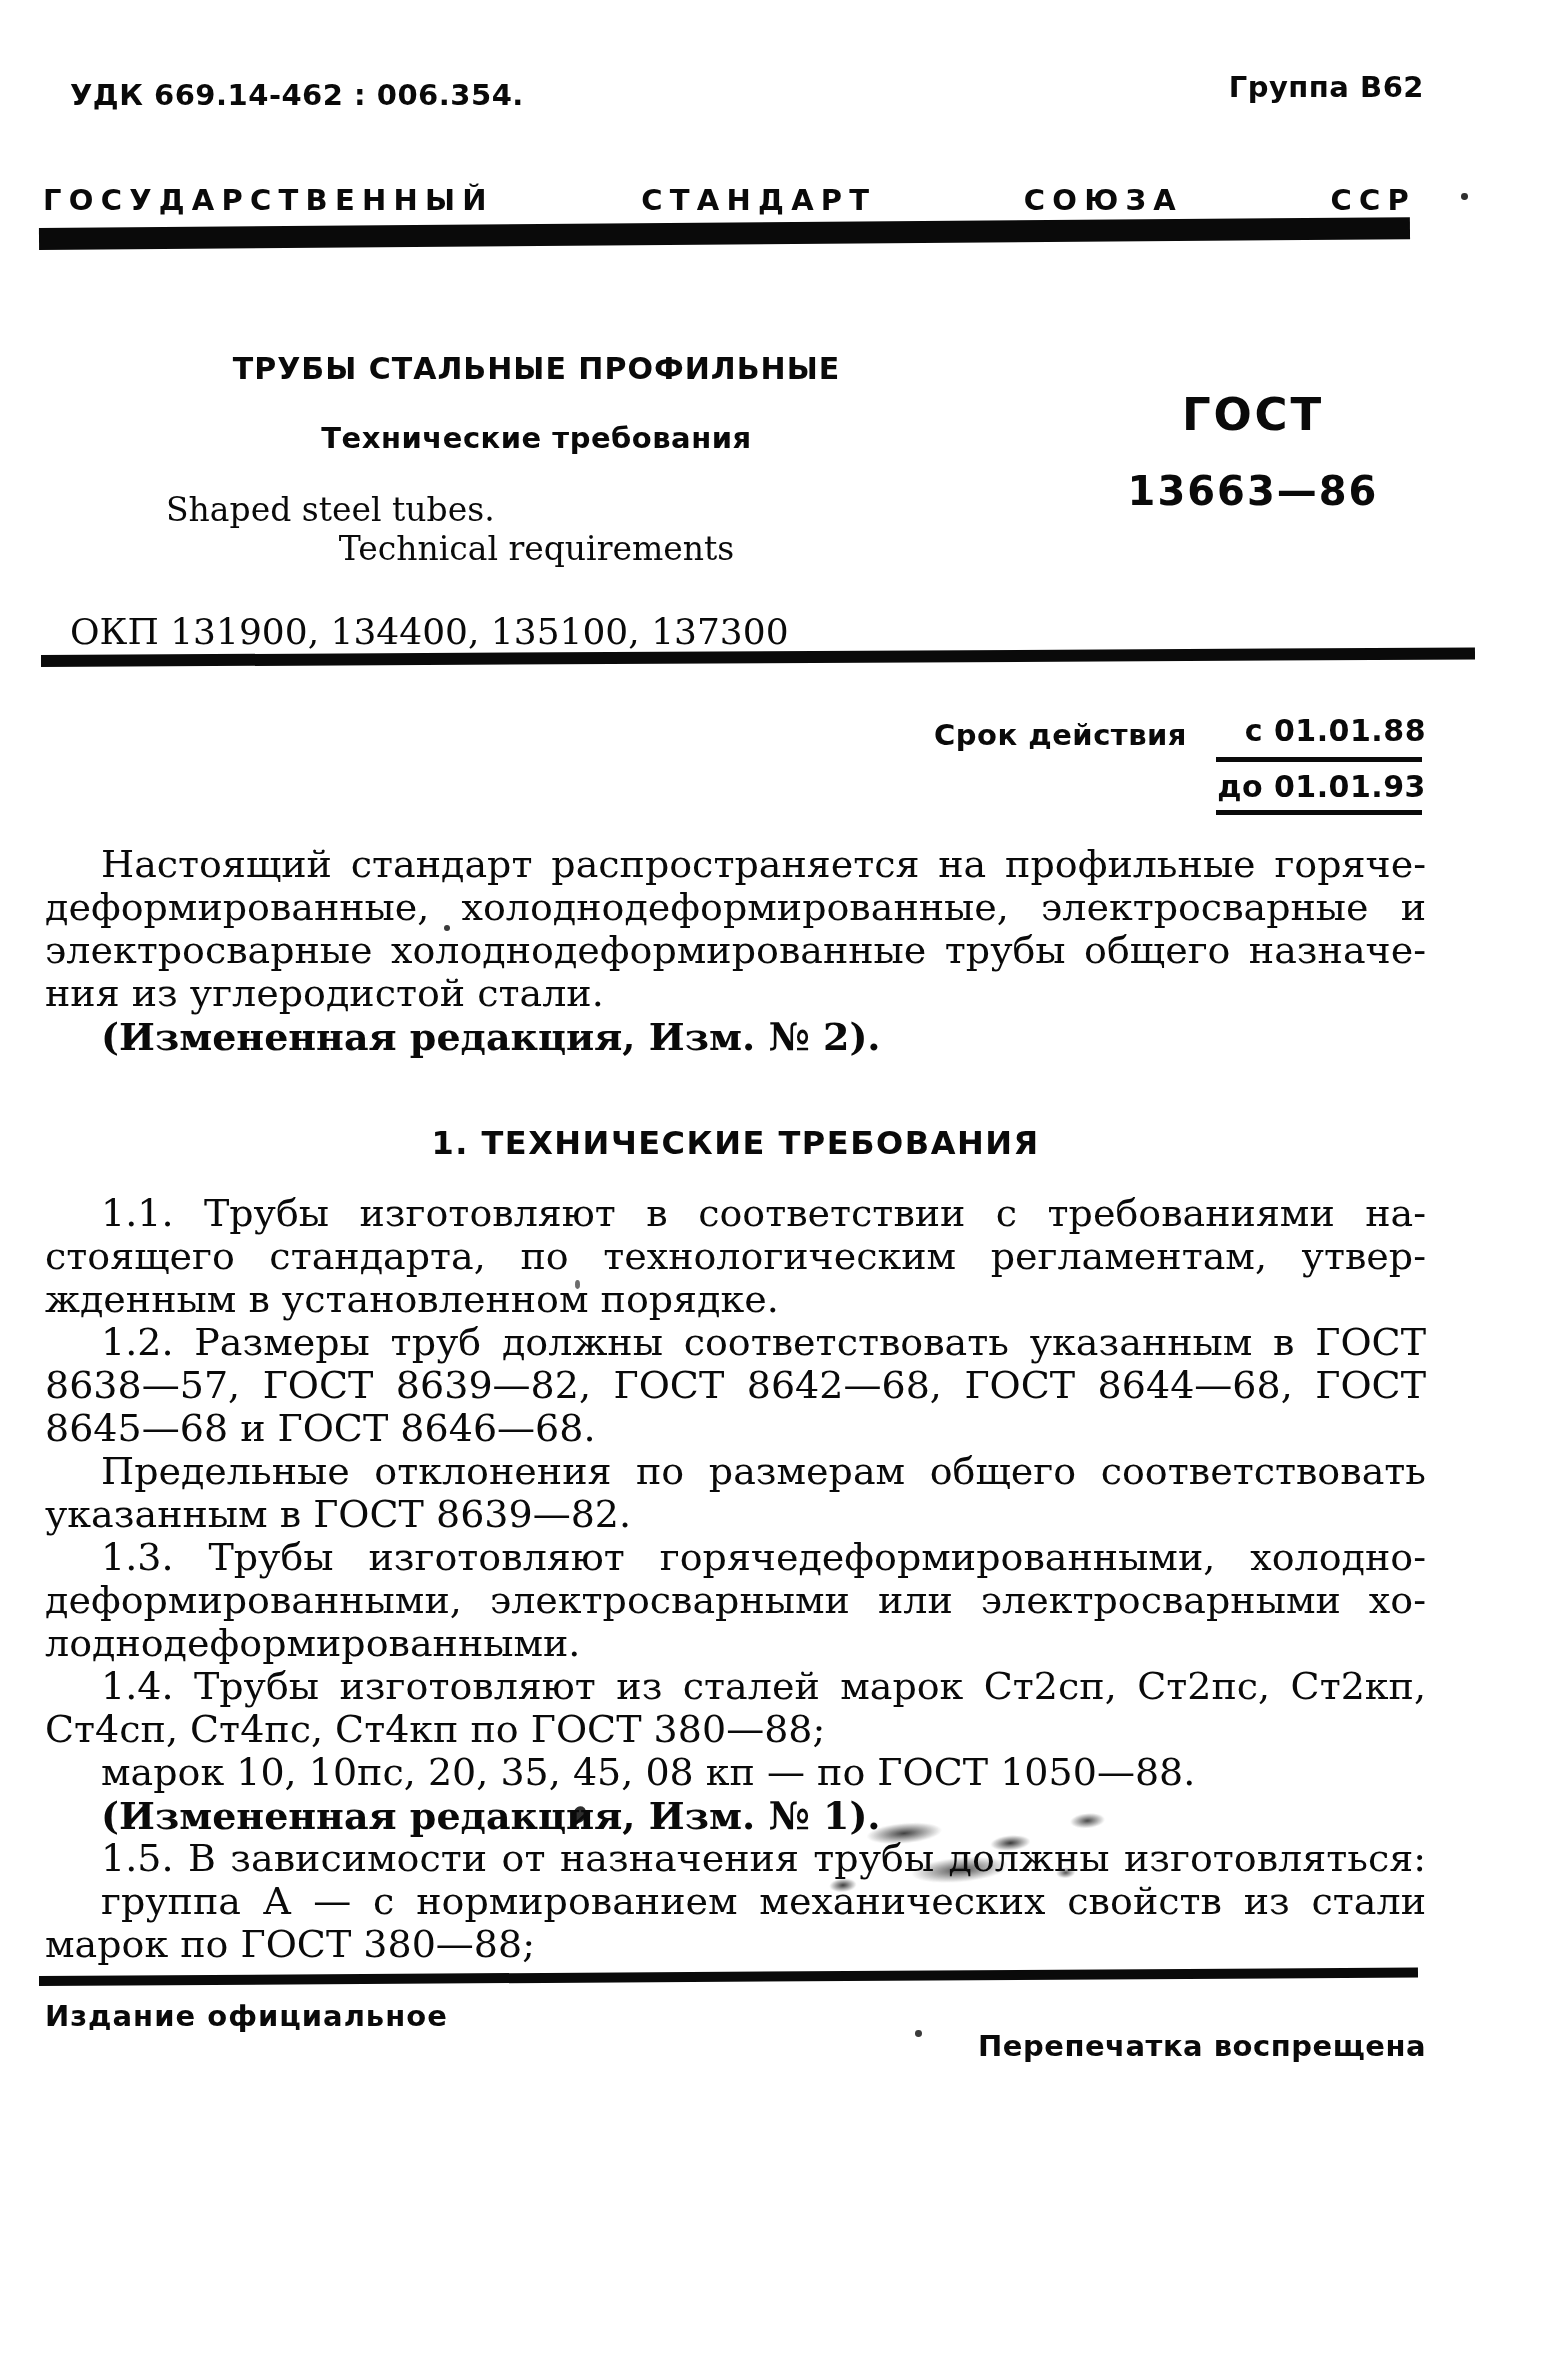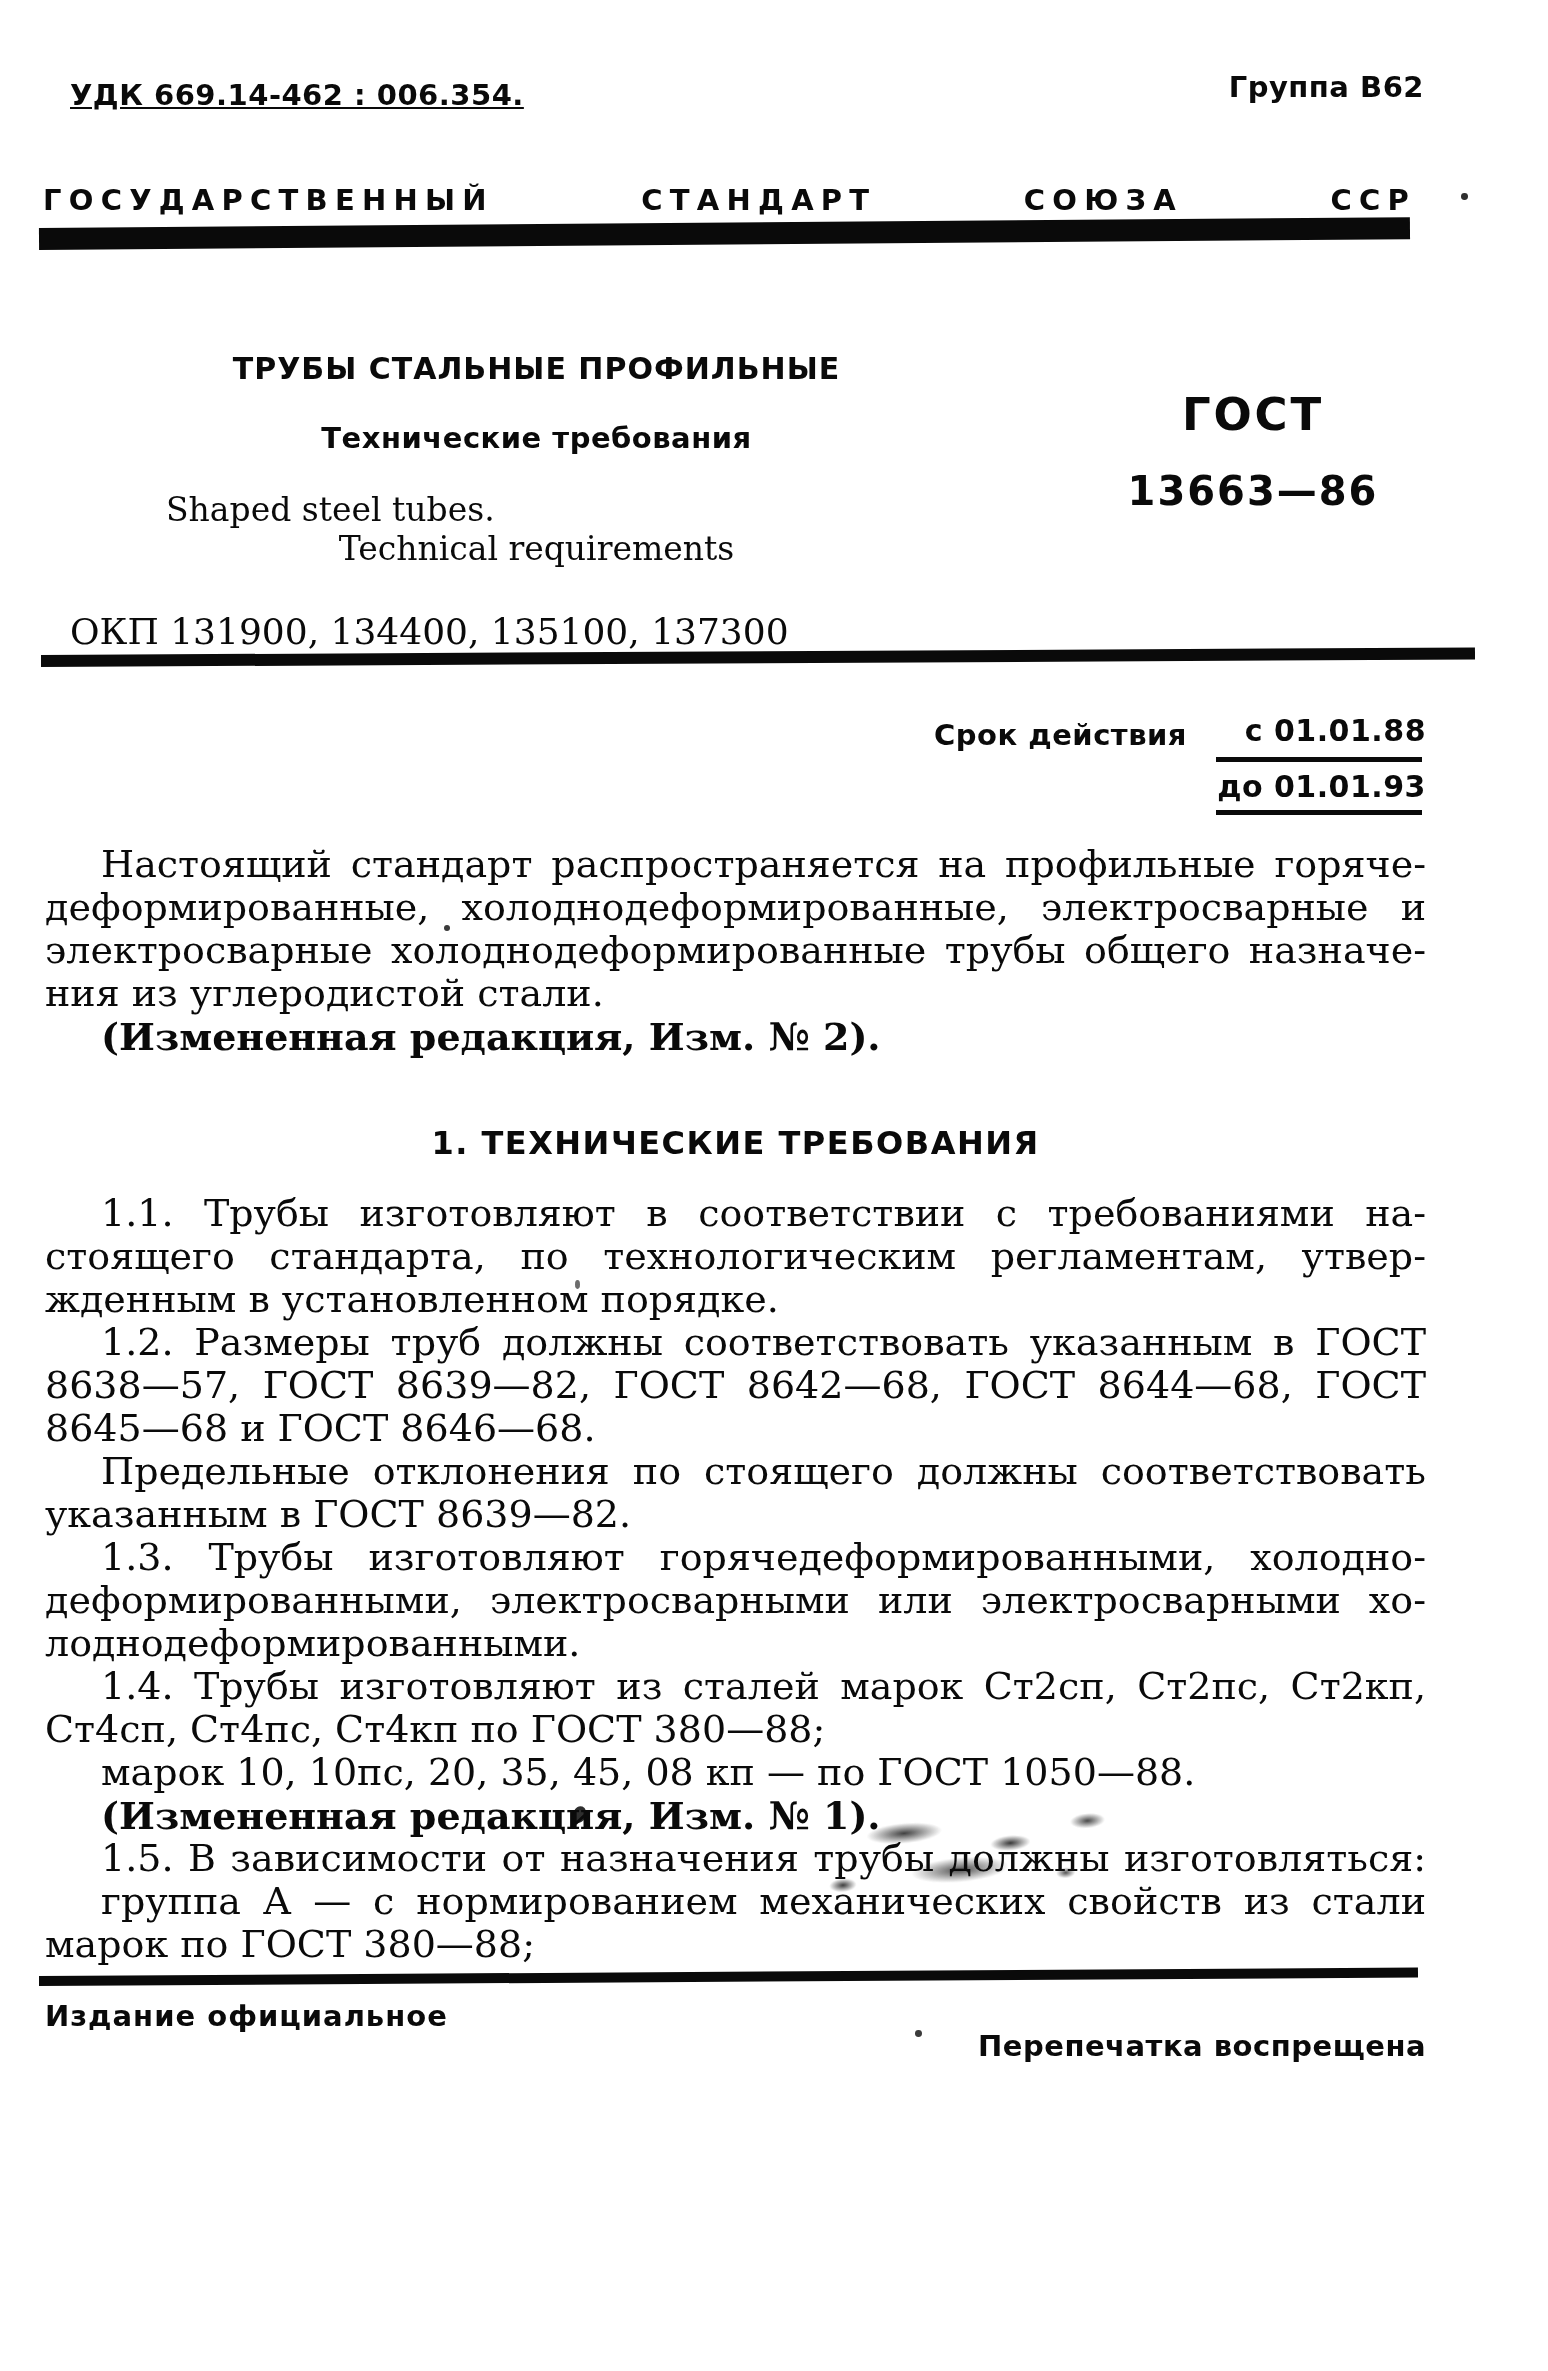--- a/index.html
+++ b/index.html
@@ -3,21 +3,21 @@
 <meta charset="utf-8">
 <style>
   html,body{margin:0;padding:0;background:#ffffff;}
   .page{
     position:relative;width:1549px;height:2372px;background:#ffffff;
     color:#0a0a0a;font-family:"DejaVu Serif",serif;overflow:hidden;
   }
   .abs{position:absolute;}
   .b{font-weight:bold;}
 
-  .udk{left:70px;top:78px;font:bold 29px "DejaVu Sans",sans-serif;letter-spacing:0.5px;text-decoration:underline;}
+  .udk{left:70px;top:78px;font:bold 29px "DejaVu Sans",sans-serif;letter-spacing:0.5px;}
   .group{right:125px;top:70px;font:bold 29px "DejaVu Sans",sans-serif;letter-spacing:0.5px;}
 
   .banner{
     left:43px;top:183px;width:1373px;
     font:bold 29px "DejaVu Sans",sans-serif;letter-spacing:0.25em;
     text-align:justify;text-align-last:justify;white-space:normal;
   }
   .rule{background:#0a0a0a;transform-origin:left center;}
   .banner-rule{left:39px;top:228px;width:1371px;height:21.5px;transform:rotate(-0.45deg);}
 
@@ -115,21 +115,21 @@
         <div class="line i b">(Измененная редакция, Изм. № 2).</div>
       </div>
     <div class="section-heading">1. ТЕХНИЧЕСКИЕ ТРЕБОВАНИЯ</div>
     <div>
         <div class="line j i">1.1. Трубы изготовляют в соответствии с требованиями на-</div>
         <div class="line j">стоящего стандарта, по технологическим регламентам, утвер-</div>
         <div class="line">жденным в установленном порядке.</div>
         <div class="line j i">1.2. Размеры труб должны соответствовать указанным в ГОСТ</div>
         <div class="line j">8638—57, ГОСТ 8639—82, ГОСТ 8642—68, ГОСТ 8644—68, ГОСТ</div>
         <div class="line">8645—68 и ГОСТ 8646—68.</div>
-        <div class="line j i">Предельные отклонения по стоящего должны соответствовать</div>
+        <div class="line j i">Предельные отклонения по размерам общего соответствовать</div>
         <div class="line">указанным в ГОСТ 8639—82.</div>
         <div class="line j i">1.3. Трубы изготовляют горячедеформированными, холодно-</div>
         <div class="line j">деформированными, электросварными или электросварными хо-</div>
         <div class="line">лоднодеформированными.</div>
         <div class="line j i">1.4. Трубы изготовляют из сталей марок Ст2сп, Ст2пс, Ст2кп,</div>
         <div class="line">Ст4сп, Ст4пс, Ст4кп по ГОСТ 380—88;</div>
         <div class="line i">марок 10, 10пс, 20, 35, 45, 08 кп — по ГОСТ 1050—88.</div>
         <div class="line i b">(Измененная редакция, Изм. № 1).</div>
         <div class="line j i">1.5. В зависимости от назначения трубы должны изготовляться:</div>
         <div class="line j i">группа А — с нормированием механических свойств из стали</div>

